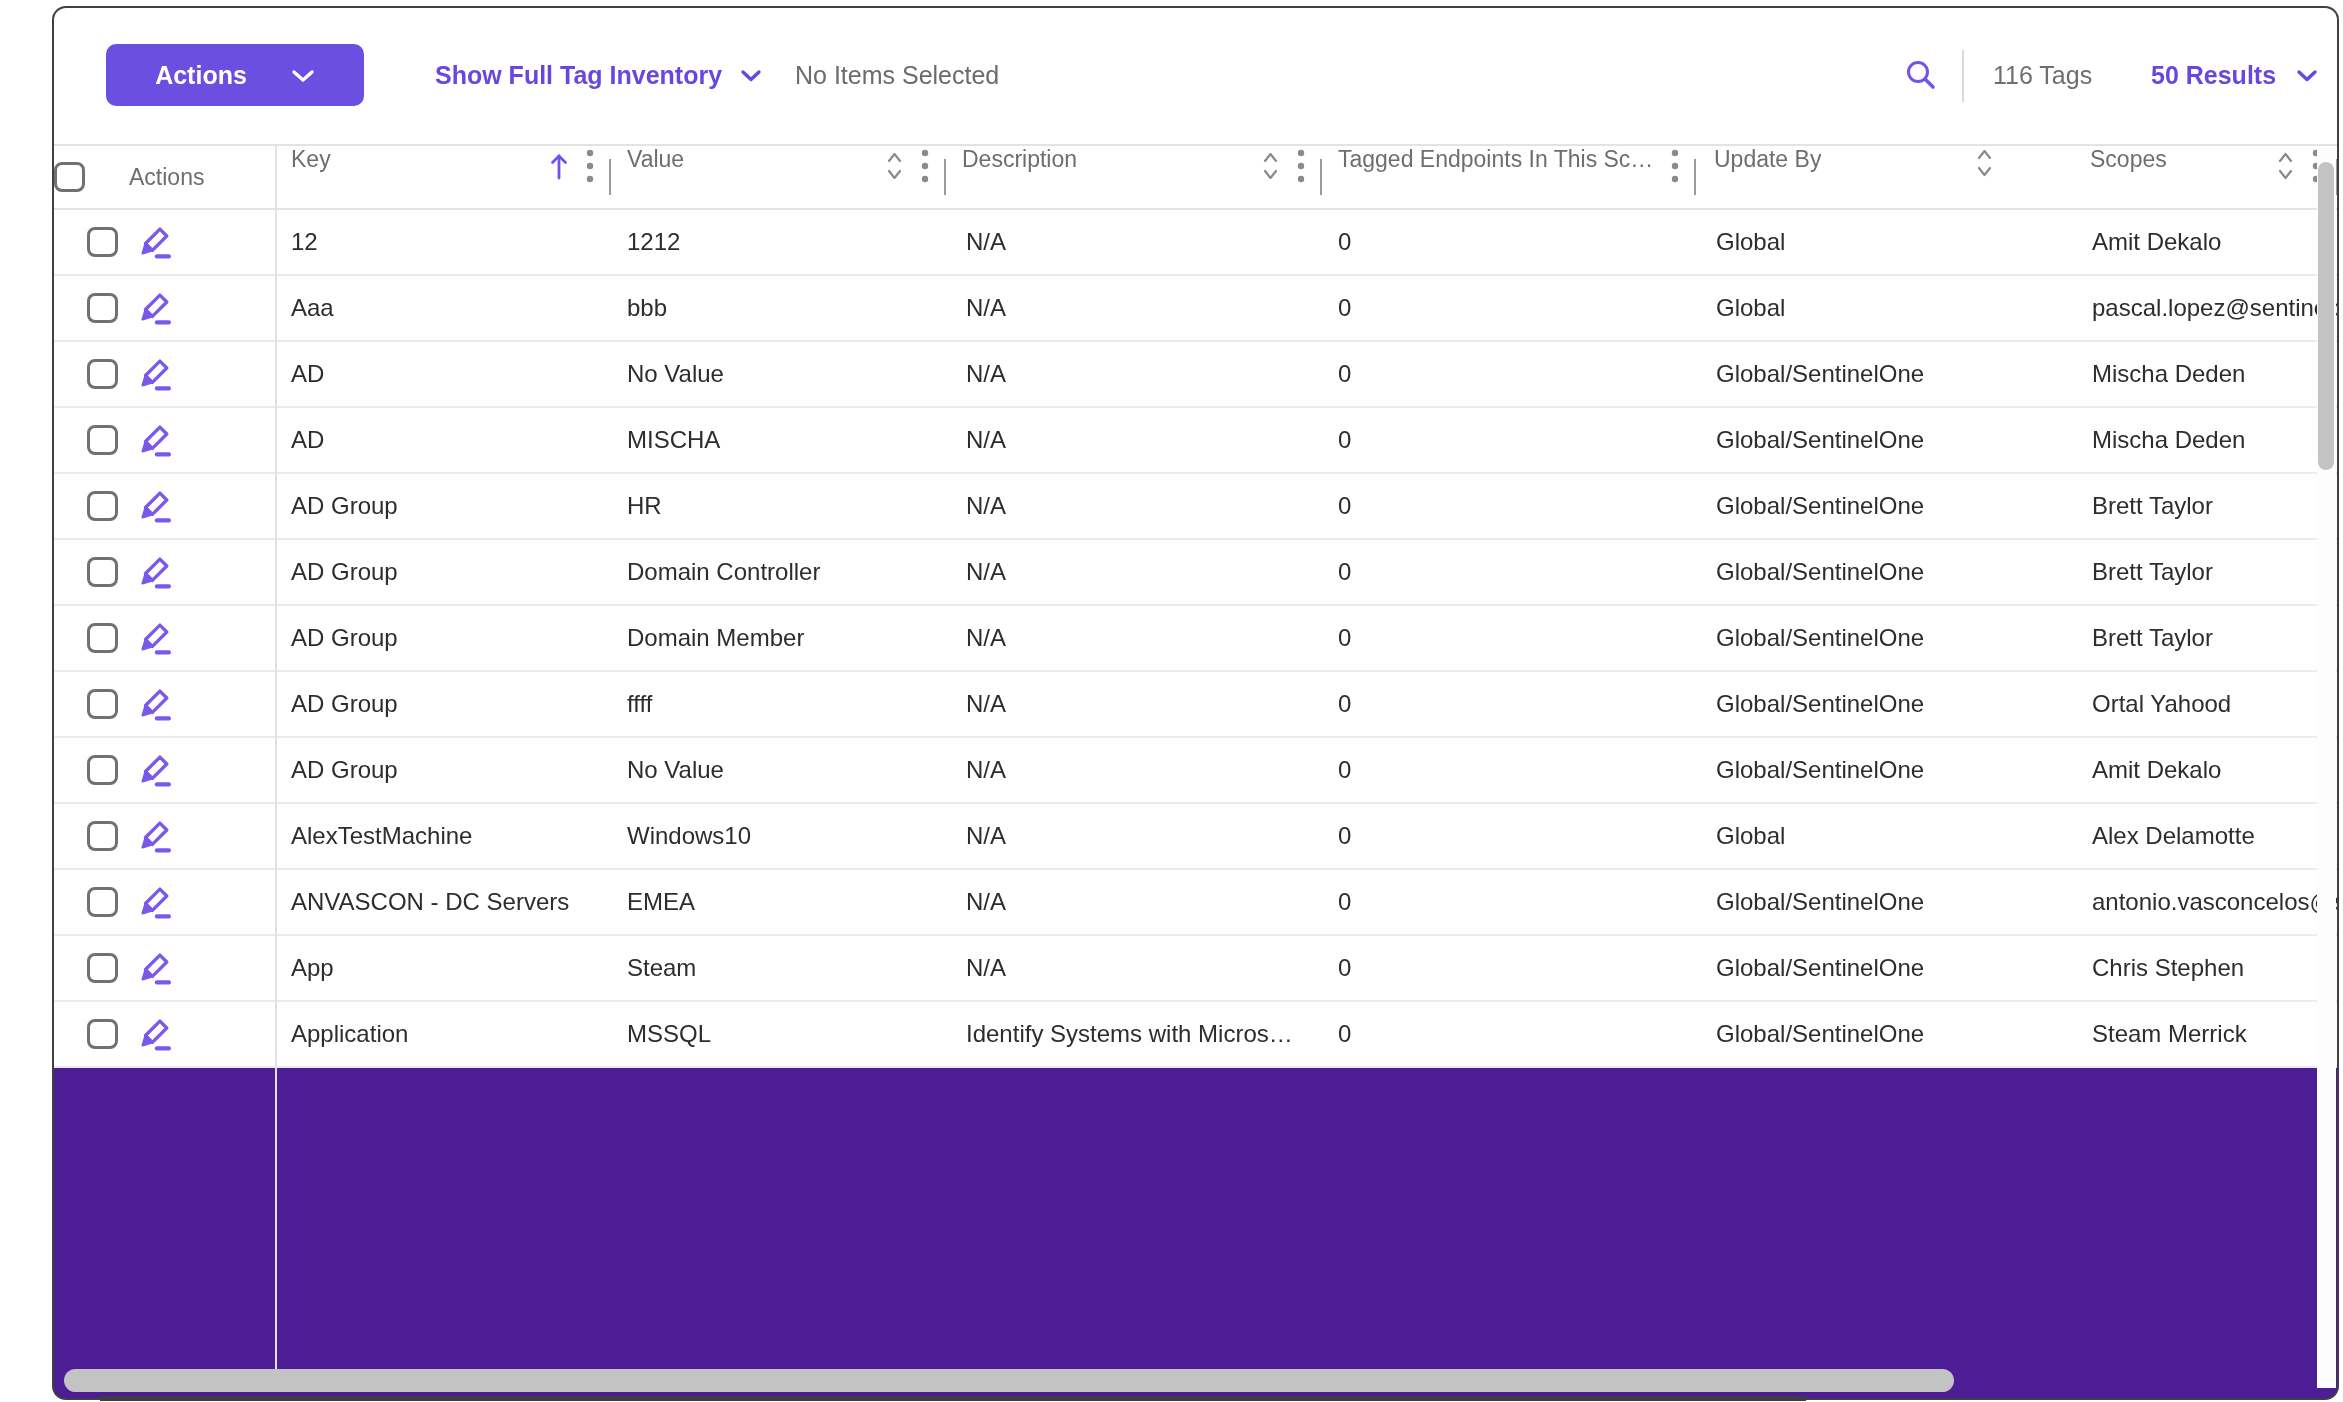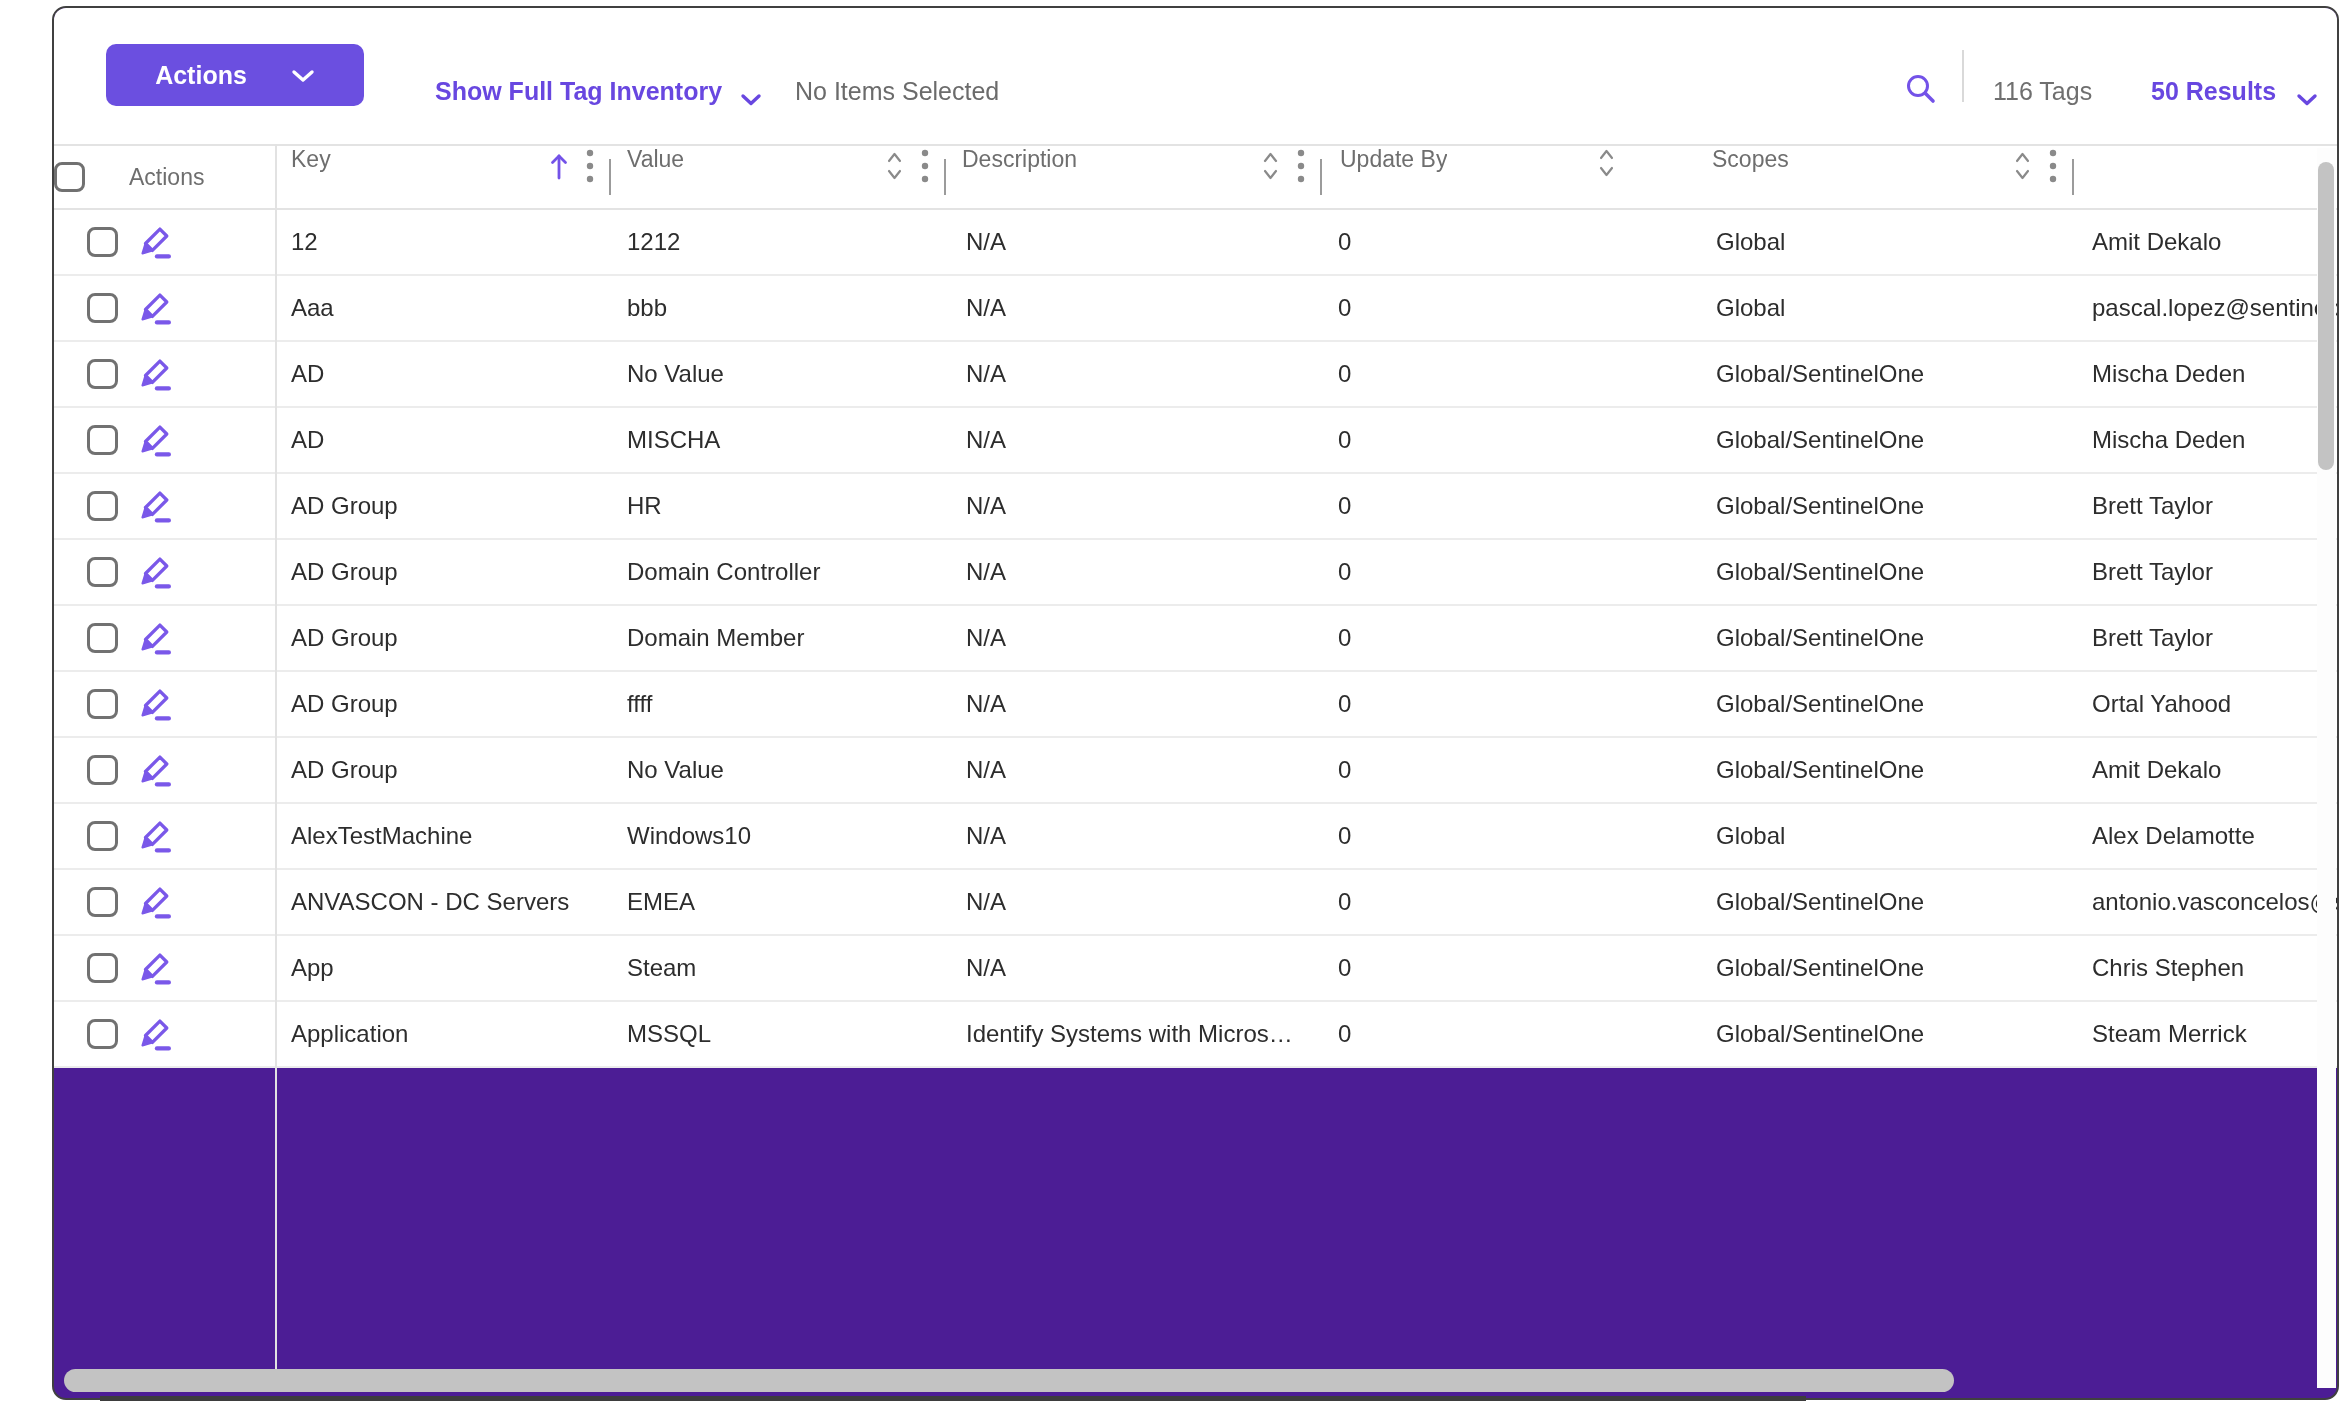--- a/index.html
+++ b/index.html
@@ -14,21 +14,21 @@
     position: absolute;
     left: 4px; top: 6px; right: 4px; bottom: 2px;
     background: #4c1d95;
     border: 2px solid #404040;
     border-radius: 14px;
     overflow: hidden;
     margin-left: 48px;
   }
   
   .toolbar { position: absolute; left: 0; top: 0; right: 0; height: 136px; background: #fff; }
-  .tb-item { position: absolute; top: 36px; height: 62px; display: flex; align-items: flex-end; }
+  .tb-item { position: absolute; top: 36px; height: 62px; display: flex; align-items: center; }
   .actions-btn {
     left: 52px; width: 258px;
     background: #6b4fe0;
     border: none; border-radius: 10px;
     color: #fff; font-weight: bold; font-size: 25px;
     display: flex; align-items: center; justify-content: center; gap: 44px;
     cursor: pointer; font-family: inherit;
   }
   .view-selector { left: 381px; gap: 18px; color: #6847e0; font-size: 25px; font-weight: bold; cursor: pointer; }
   .selection-status { left: 741px; color: #6b6b6b; font-size: 25px; }
@@ -210,20 +210,30 @@
             </svg>
         </span>
         <span>
           <svg width="14" height="40" viewBox="0 0 14 40">
               <use href="#ic-kebab"></use>
             </svg>
         </span>
       </span>
     </div>
 
+    <div class="hcell hdiv">
+      <span class="hlabel">Tagged Endpoints In This Sc…</span>
+      <span class="hicons">
+        <span>
+          <svg width="14" height="40" viewBox="0 0 14 40">
+              <use href="#ic-kebab"></use>
+            </svg>
+        </span>
+      </span>
+    </div>
 
     <div class="hcell hcell-update pad18" style="padding-left:18px;">
       <span class="hlabel">Update By</span>
       <span class="hicons" style="margin-right:30px;">
         <span>
           <svg width="19" height="34" viewBox="0 0 19 34">
               <use href="#ic-sort-both"></use>
             </svg>
         </span>
       </span>

